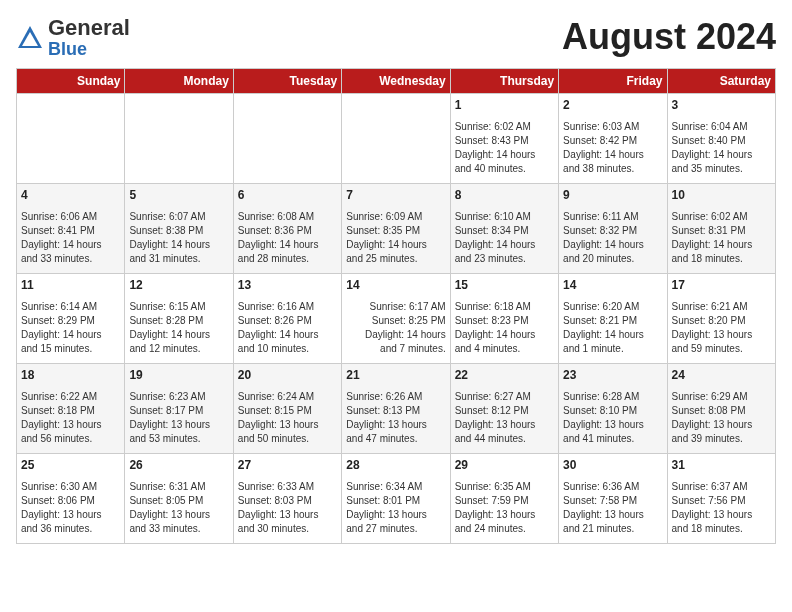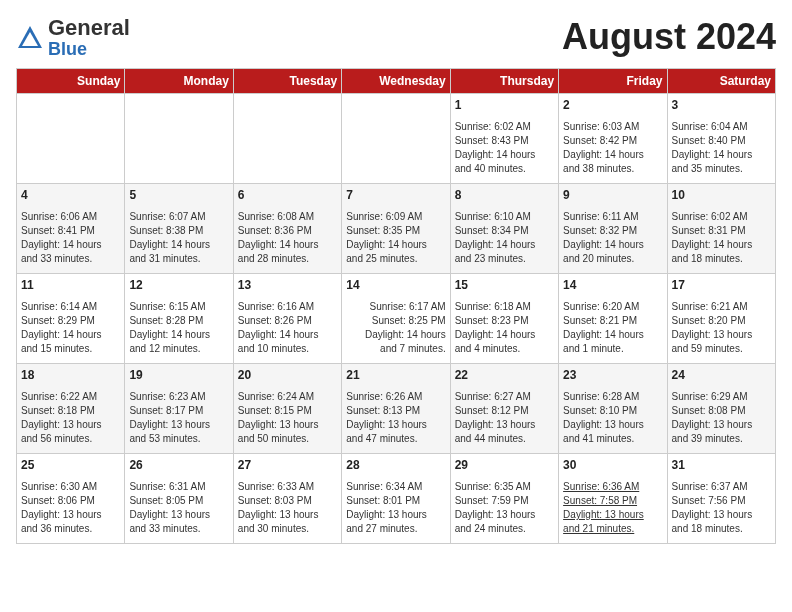--- a/index.html
+++ b/index.html
@@ -336,21 +336,21 @@
         </td>
         <td>
           <span class="day-num">29</span>
           <div class="day-info" style="white-space: pre-line;">Sunrise: 6:35 AM
 Sunset: 7:59 PM
 Daylight: 13 hours
 and 24 minutes.</div>
         </td>
         <td>
           <span class="day-num">30</span>
-          <div class="day-info" style="white-space: pre-line; text-decoration: underline;">Sunrise: 6:36 AM
+          <div class="day-info" style="white-space: pre-line;">Sunrise: 6:36 AM
 Sunset: 7:58 PM
 Daylight: 13 hours
 and 21 minutes.</div>
         </td>
         <td>
           <span class="day-num">31</span>
           <div class="day-info" style="white-space: pre-line;">Sunrise: 6:37 AM
 Sunset: 7:56 PM
 Daylight: 13 hours
 and 18 minutes.</div>

